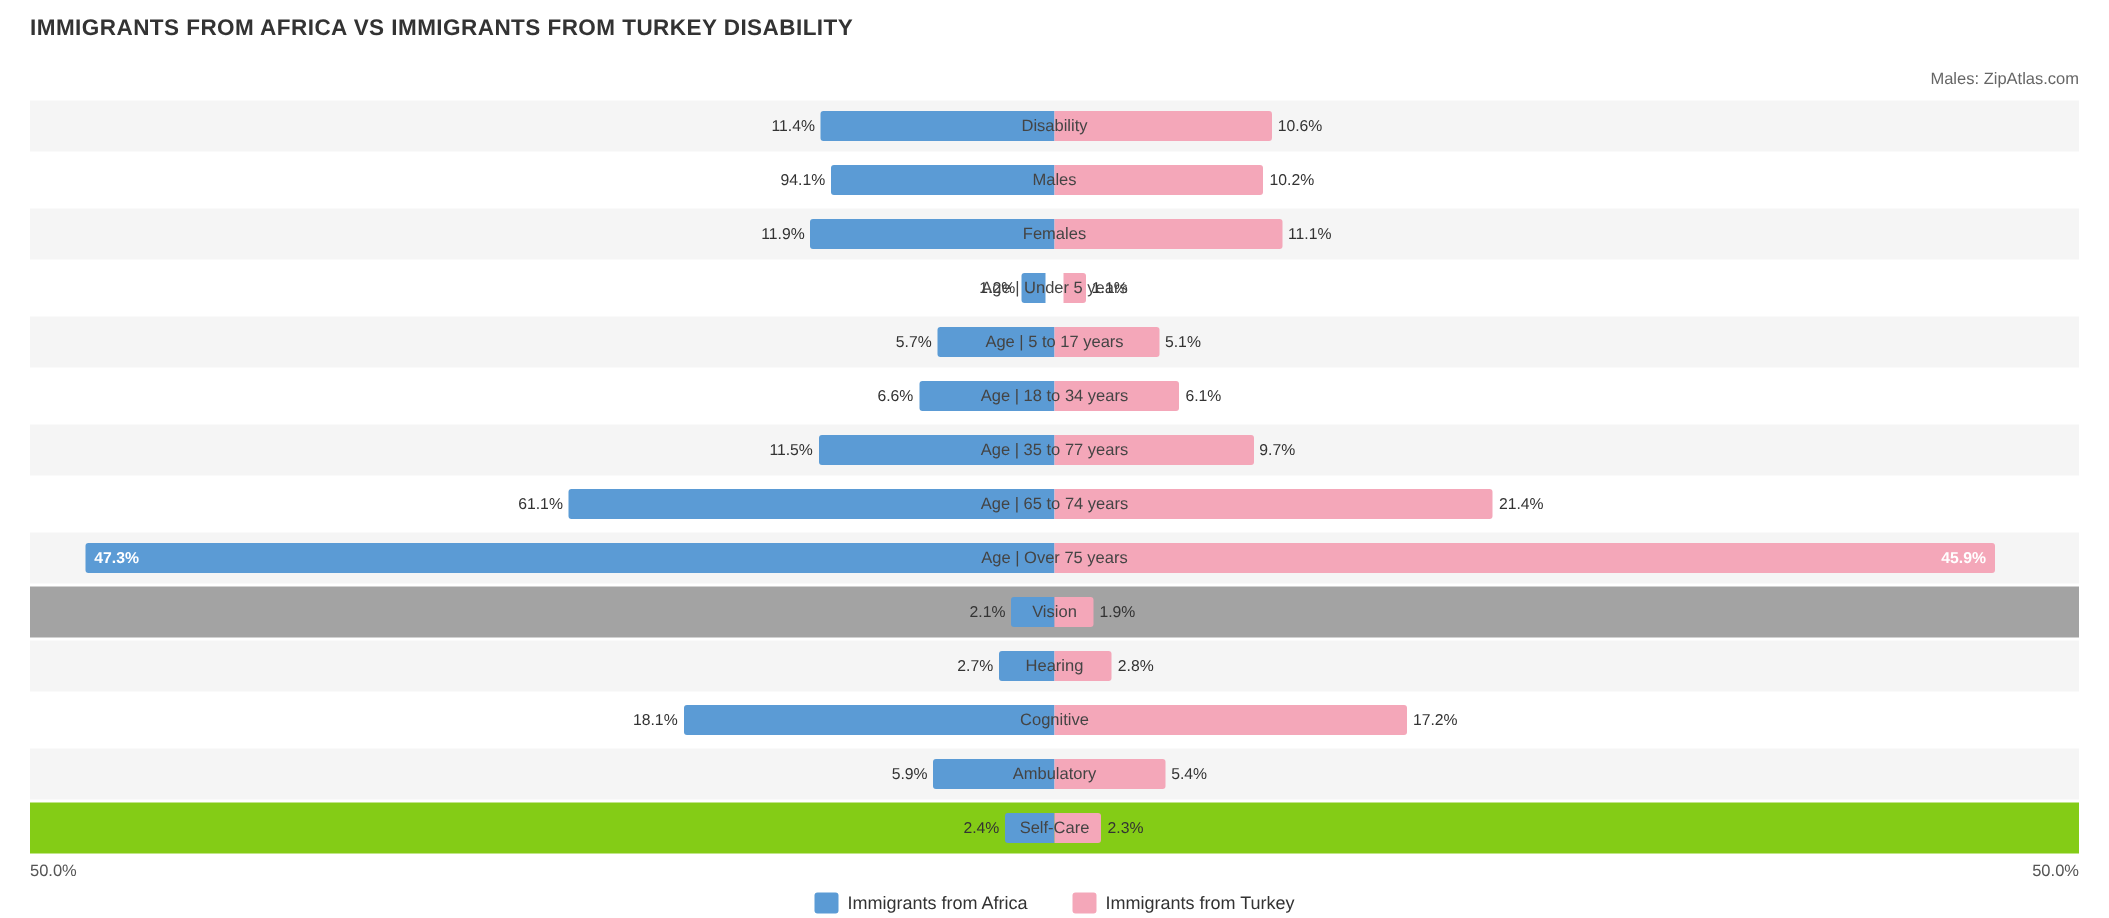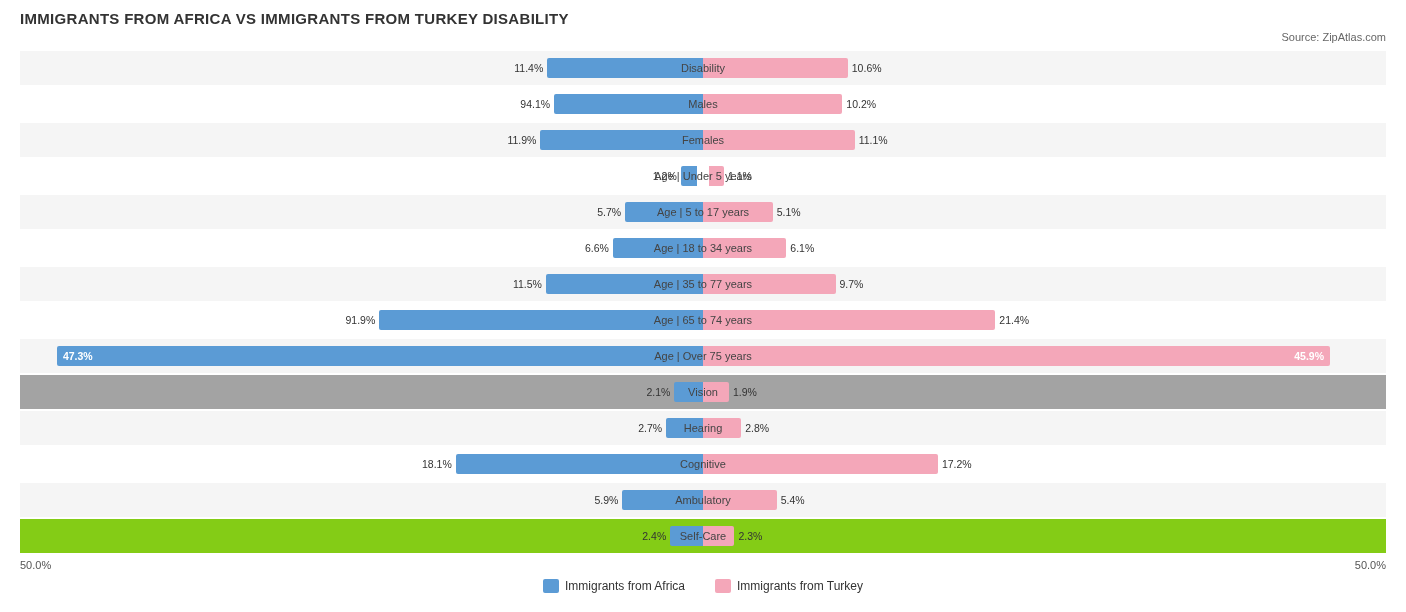--- a/index.html
+++ b/index.html
@@ -8,21 +8,21 @@
       background: #fff;
       width: 1406px;
       min-height: 612px;
       padding: 10px 20px 20px 20px;
     }
     .chart-title {
       font-size: 15px;
       font-weight: bold;
       text-transform: uppercase;
       color: #333;
-      margin-bottom: 4px;
+      margin-bottom: 20px;
       letter-spacing: 0.3px;
     }
     .source {
       font-size: 11px;
       color: #666;
       text-align: right;
       margin-bottom: 8px;
     }
     .chart-area {
       position: relative;
@@ -148,21 +148,21 @@
     .legend-box {
       width: 16px;
       height: 14px;
       border-radius: 2px;
     }
   </style>
 </head>
 <body>
 
 <div class="chart-title">IMMIGRANTS FROM AFRICA VS IMMIGRANTS FROM TURKEY DISABILITY</div>
-<div class="source">Source: ZipAtlas.com</div>
+<div class="source">Males: ZipAtlas.com</div>
 
 <div class="chart-area" id="chart-area">
     <div class="row" style="background: rgb(245, 245, 245); position: relative;">
       <div class="left-bar-container">
         <div class="bar-blue" style="width: 22.8%; border-radius: 2px 0px 0px 2px;">
           <span class="val-left">11.4%</span>
         </div>
       </div>
       <div class="right-bar-container">
         <div class="bar-pink" style="width: 21.2%; border-radius: 0px 2px 2px 0px;">
@@ -245,21 +245,21 @@
       <div class="right-bar-container">
         <div class="bar-pink" style="width: 19.4%; border-radius: 0px 2px 2px 0px;">
           <span class="val-right">9.7%</span>
         </div>
       </div>
       <div class="label-center" style="width: 220px; left: 50%; transform: translateX(-50%); position: absolute; z-index: 10; font-size: 11px; color: rgb(68, 68, 68); text-align: center; pointer-events: none;">Age | 35 to 77 years</div>
     </div>
     <div class="row" style="background: rgb(255, 255, 255); position: relative;">
       <div class="left-bar-container">
         <div class="bar-blue" style="width: 47.4%; border-radius: 2px 0px 0px 2px;">
-          <span class="val-left">91.9%</span>
+          <span class="val-left">61.1%</span>
         </div>
       </div>
       <div class="right-bar-container">
         <div class="bar-pink" style="width: 42.8%; border-radius: 0px 2px 2px 0px;">
           <span class="val-right">21.4%</span>
         </div>
       </div>
       <div class="label-center" style="width: 220px; left: 50%; transform: translateX(-50%); position: absolute; z-index: 10; font-size: 11px; color: rgb(68, 68, 68); text-align: center; pointer-events: none;">Age | 65 to 74 years</div>
     </div>
     <div class="row" style="background: rgb(245, 245, 245); position: relative;">

